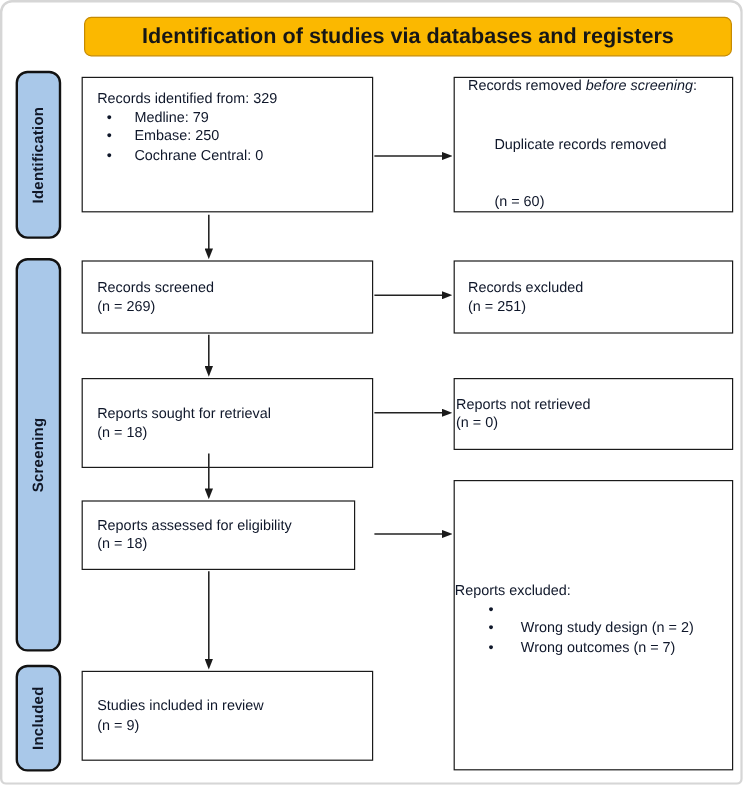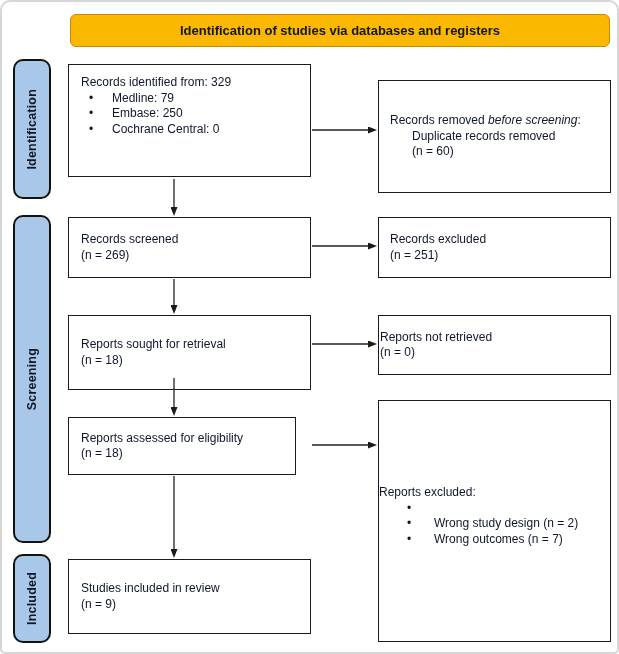--- a/index.html
+++ b/index.html
@@ -8,21 +8,21 @@
 
   .card {
     position:relative; width:619px; height:654px; background:#fff;
     border:2px solid #d6d6d6; border-radius:10px 10px 5px 5px; overflow:hidden;
   }
 
   .hdr {
     position:absolute; left:68px; top:12px; width:540px; height:33px;
     background:#FBB800; border:1.6px solid #C68A00; border-radius:6px;
     display:flex; align-items:center; justify-content:center;
-    font-weight:bold; font-size:13px; color:#161616;
+    font-weight:bold; font-size:18px; color:#161616;
   }
 
   .side {
     position:absolute; left:11px; width:38px;
     background:#A9C8E9; border:2px solid #121212; border-radius:10px;
     display:flex; align-items:center; justify-content:center;
   }
   .side span {
     writing-mode:vertical-rl; transform:rotate(180deg);
     font-weight:bold; font-size:12.5px; color:#101726; letter-spacing:.2px;
@@ -32,21 +32,21 @@
   .side-scrn  { top:213px; height:328px; }
   .side-incl  { top:552px; height:89px; }
 
   .bx {
     position:absolute; background:#fff; border:1.6px solid #1a1a1a;
     font-size:12px; line-height:15.5px; color:#0f172a;
   }
   .vcenter { display:flex; flex-direction:column; justify-content:center; }
 
   .b1  { left:66px;  top:62px;  width:243px; height:113px; padding:10px 8px 0 12px; }
-  .rb1 { left:376px; top:78px;  width:233px; height:113px; padding-left:11px; padding-right:6px; }
+  .rb1 { left:376px; top:62px;  width:233px; height:113px; padding-left:11px; padding-right:6px;gap:33px; }
   .b2  { left:66px;  top:215px; width:243px; height:61px;  padding-left:12px; }
   .rb2 { left:376px; top:215px; width:233px; height:61px;  padding-left:11px; }
   .b3  { left:66px;  top:313px; width:243px; height:75px;  padding-left:12px; }
   .rb3 { left:376px; top:313px; width:233px; height:60px;  padding-left:1px; }
   .b4  { left:66px;  top:415px; width:228px; height:58px;  padding-left:12px; }
   .rb4 { left:376px; top:398px; width:233px; height:242px; padding-right:4px; }
   .rb4 .inner { margin-top:-10px; }
   .b5  { left:66px;  top:557px; width:243px; height:75px;  padding-left:12px; }
 
   .li  { display:flex; padding-left:8px; }

